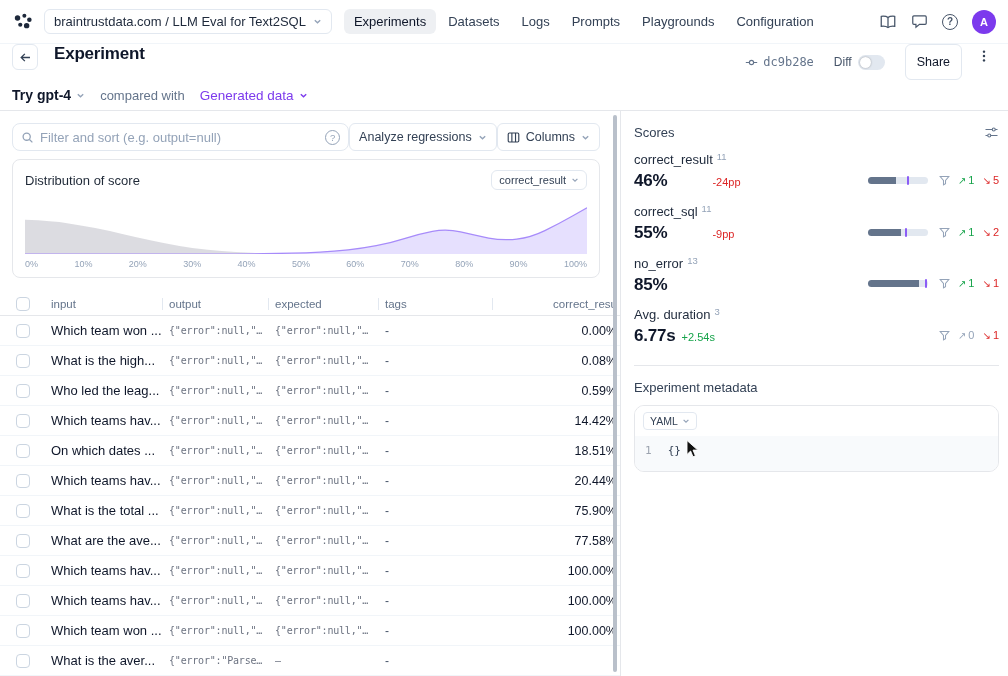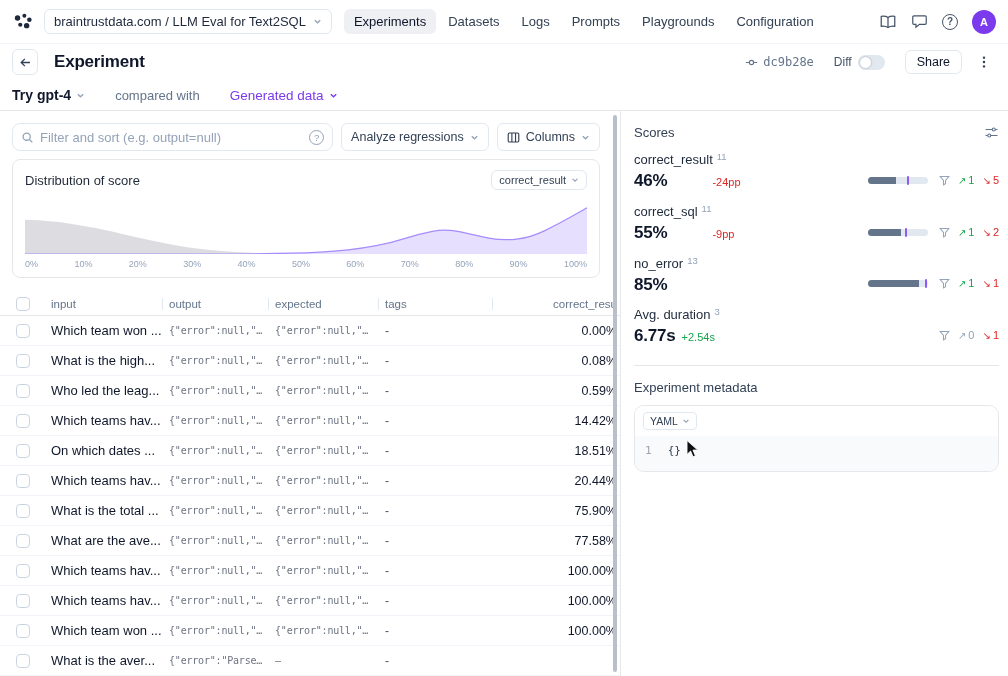--- a/index.html
+++ b/index.html
@@ -14,45 +14,45 @@
   .chev { color:#94a3b8; }
   .nav { display:flex; align-items:center; gap:2px; margin-left:4px; }
   .nav-item { padding:5px 10px; border-radius:6px; font-size:13px; color:#334155; cursor:pointer; white-space:nowrap; }
   .nav-item.active { background:#eef0f3; color:#0f172a; font-weight:500; }
   .topnav-spacer { flex:1; }
   .tn-icons { display:flex; align-items:center; gap:14px; color:#475569; }
   .help-circle { width:16px; height:16px; border:1.5px solid currentColor; border-radius:50%; font-size:10px; font-weight:600; display:flex; align-items:center; justify-content:center; color:#475569; }
   .avatar { width:24px; height:24px; border-radius:50%; background:#7c3aed; color:#fff; font-size:11px; font-weight:600; display:flex; align-items:center; justify-content:center; cursor:pointer; }
 
   
-  .pagehead { height:36px; display:flex; align-items:center; padding:0 12px; gap:8px; }
+  .pagehead { height:36px; display:flex; padding:0 12px; gap:8px; }
   .back-btn { width:26px; height:26px; border:1px solid #e2e8f0; border-radius:6px; display:flex; align-items:center; justify-content:center; color:#334155; cursor:pointer; }
   .page-title { font-size:17px; font-weight:700; margin-left:8px; letter-spacing:-0.2px; }
   .head-spacer { flex:1; }
   .commit { display:flex; align-items:center; gap:5px; color:#64748b; font-size:12px; font-family:"DejaVu Sans Mono",monospace; }
   .diff-wrap { display:flex; align-items:center; gap:6px; margin-left:12px; color:#475569; font-size:12px; }
   .toggle { width:27px; height:15px; border-radius:8px; background:#e2e8f0; position:relative; cursor:pointer; }
   .toggle .knob { position:absolute; left:2px; top:2px; width:11px; height:11px; border-radius:50%; background:#fff; box-shadow:0 0 2px rgba(0,0,0,.35); }
   .share-btn { border:1px solid #e2e8f0; border-radius:6px; padding:4px 11px; font-size:12.5px; color:#0f172a; margin-left:12px; background:#fff; cursor:pointer; }
   .kebab { width:24px; height:24px; display:flex; align-items:center; justify-content:center; color:#334155; margin-left:2px; cursor:pointer; }
 
   
-  .subhead { height:30px; display:flex; align-items:center; padding:0 12px; gap:15px; }
+  .subhead { height:30px; display:flex; align-items:center; padding:0 12px; gap:0; }
   .exp-select { display:flex; align-items:center; gap:5px; font-size:14px; font-weight:600; color:#0f172a; cursor:pointer; }
   .compared { color:#64748b; font-size:13px; margin:0 15px;text-align:center; }
   .cmp-select { display:flex; align-items:center; gap:5px; font-size:13.5px; font-weight:500; color:#7c3aed; cursor:pointer; }
   .cmp-select .chev { color:#7c3aed; }
 
   
   .main { position:absolute; top:110px; left:0; right:0; bottom:0; display:flex; border-top:1px solid #e5e7eb; background:#fff; }
   .left { width:621px; border-right:1px solid #e5e7eb; position:relative; overflow:hidden; }
   .left-pad { padding:12px 20px 0 12px; }
   .scroll-thumb { position:absolute; right:3px; top:4px; bottom:4px; width:4px; border-radius:2px; background:#b9c0ca; }
 
-  .controls { display:flex; gap:8px; }
+  .controls { display:flex; gap:0; }
   .searchbox { flex:1; height:28px; border:1px solid #e2e8f0; border-radius:8px; display:flex; align-items:center; padding:0 8px; gap:6px; color:#94a3b8; background:#fff; }
   .searchbox input { border:none; outline:none; flex:1; font-size:13px; color:#0f172a; font-family:inherit; background:transparent; }
   .searchbox input::placeholder { color:#94a3b8; }
   .input-help { width:15px; height:15px; border:1.4px solid #94a3b8; border-radius:50%; font-size:9.5px; display:flex; align-items:center; justify-content:center; color:#94a3b8; cursor:pointer; }
   .ghost-btn { height:28px; border:1px solid #e2e8f0; border-radius:6px; display:flex; align-items:center; gap:6px; padding:0 9px; font-size:12.5px; color:#334155; background:#fff; white-space:nowrap; cursor:pointer; }
 
   .dist-card { margin-top:8px; border:1px solid #e5e7eb; border-radius:8px; padding:10px 12px 4px; }
   .dist-head { display:flex; align-items:center; justify-content:space-between; }
   .dist-title { font-size:13px; font-weight:500; color:#1f2937; }
   .mini-select { display:flex; align-items:center; gap:5px; border:1px solid #e2e8f0; border-radius:6px; padding:3px 7px; font-size:11px; color:#334155; cursor:pointer; }

